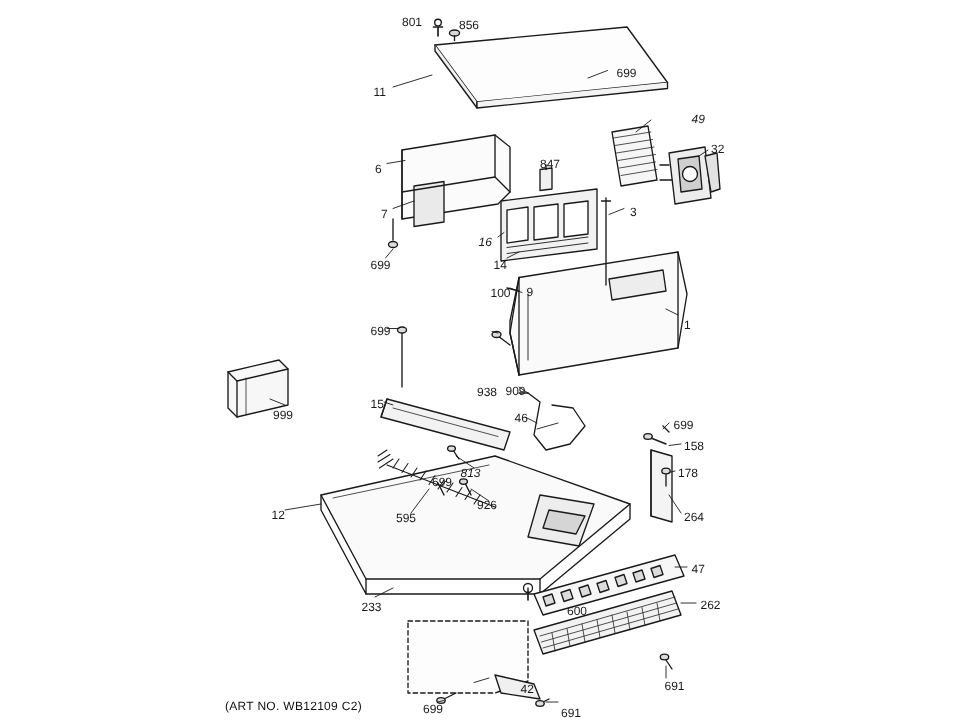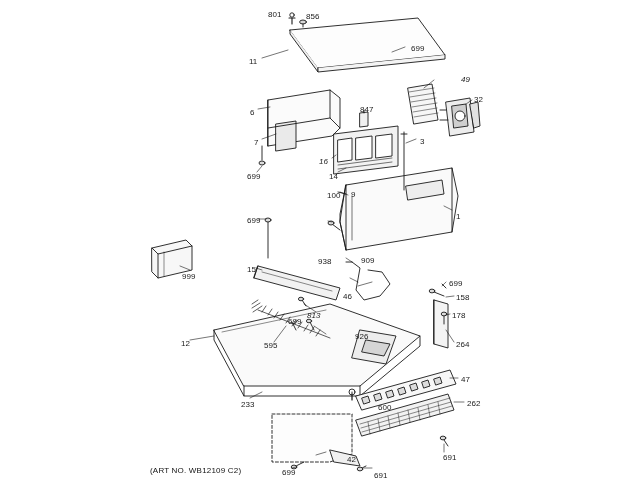--- a/index.html
+++ b/index.html
@@ -274,29 +274,29 @@
   <span class="lbl" style="left:254px;top:138px;">7</span>
   <span class="lbl" style="left:319px;top:157px;font-style:italic;">16</span>
   <span class="lbl" style="left:329px;top:172px;">14</span>
   <span class="lbl" style="left:247px;top:172px;">699</span>
   <span class="lbl" style="left:327px;top:191px;">100</span>
   <span class="lbl" style="left:351px;top:190px;">9</span>
   <span class="lbl" style="left:456px;top:212px;">1</span>
   <span class="lbl" style="left:247px;top:216px;">699</span>
   <span class="lbl" style="left:318px;top:233px;margin-top:24px;">938</span>
   <span class="lbl" style="left:182px;top:272px;">999</span>
-  <span class="lbl" style="left:337px;top:256px;margin-left:24px;">909</span>
-  <span class="lbl" style="left:343px;top:292px;">46</span>
+  <span class="lbl" style="left:337px;top:256px;">909</span>
+  <span class="lbl" style="left:343px;top:274px;">46</span>
   <span class="lbl" style="left:247px;top:265px;">15</span>
   <span class="lbl" style="left:449px;top:279px;">699</span>
   <span class="lbl" style="left:456px;top:293px;">158</span>
   <span class="lbl" style="left:307px;top:311px;font-style:italic;">813</span>
   <span class="lbl" style="left:288px;top:317px;">699</span>
   <span class="lbl" style="left:452px;top:311px;">178</span>
-  <span class="lbl" style="left:318px;top:332px;margin-left:37px;">926</span>
+  <span class="lbl" style="left:318px;top:332px;">926</span>
   <span class="lbl" style="left:181px;top:339px;">12</span>
   <span class="lbl" style="left:264px;top:341px;">595</span>
   <span class="lbl" style="left:456px;top:340px;">264</span>
   <span class="lbl" style="left:241px;top:400px;">233</span>
   <span class="lbl" style="left:346px;top:403px;padding-left:32px;">600</span>
   <span class="lbl" style="left:461px;top:375px;">47</span>
   <span class="lbl" style="left:467px;top:399px;">262</span>
   <span class="lbl" style="left:311px;top:455px;margin-left:36px;">42</span>
   <span class="lbl" style="left:282px;top:468px;">699</span>
   <span class="lbl" style="left:374px;top:471px;">691</span>

